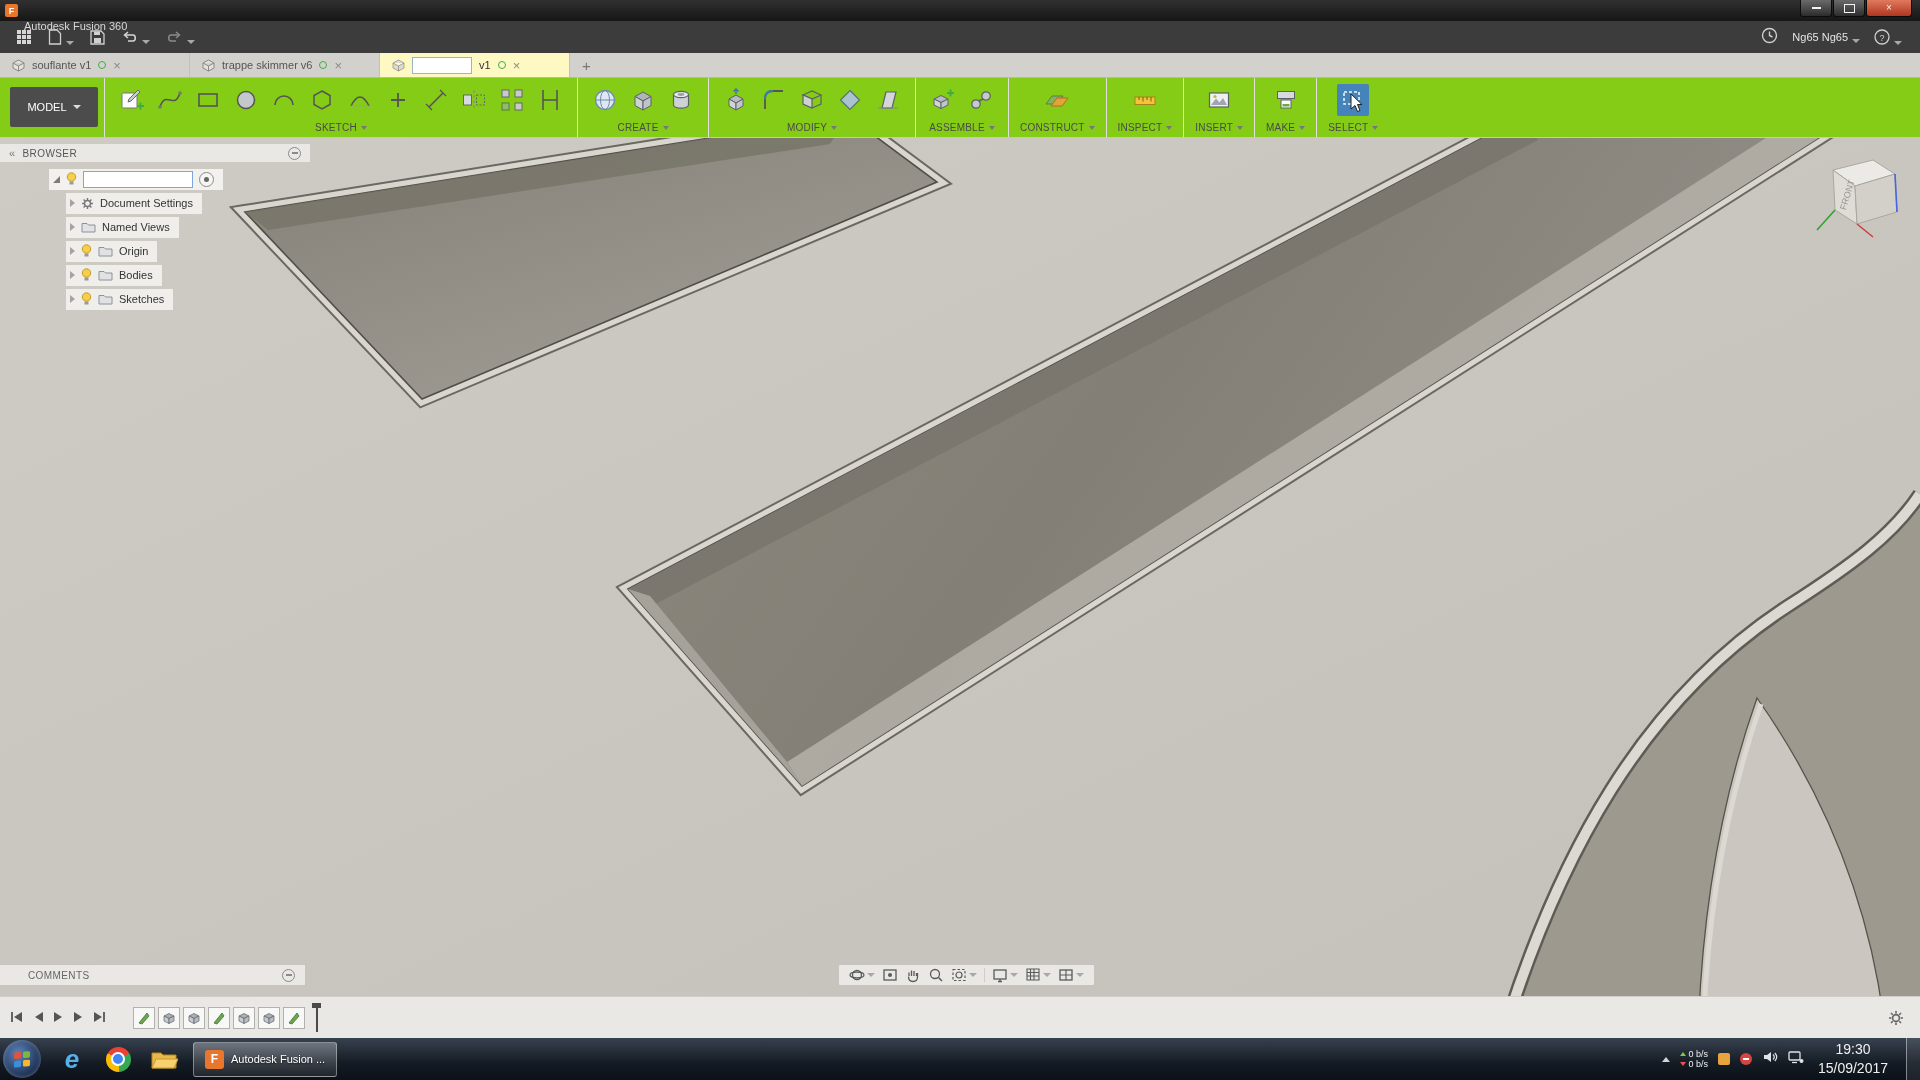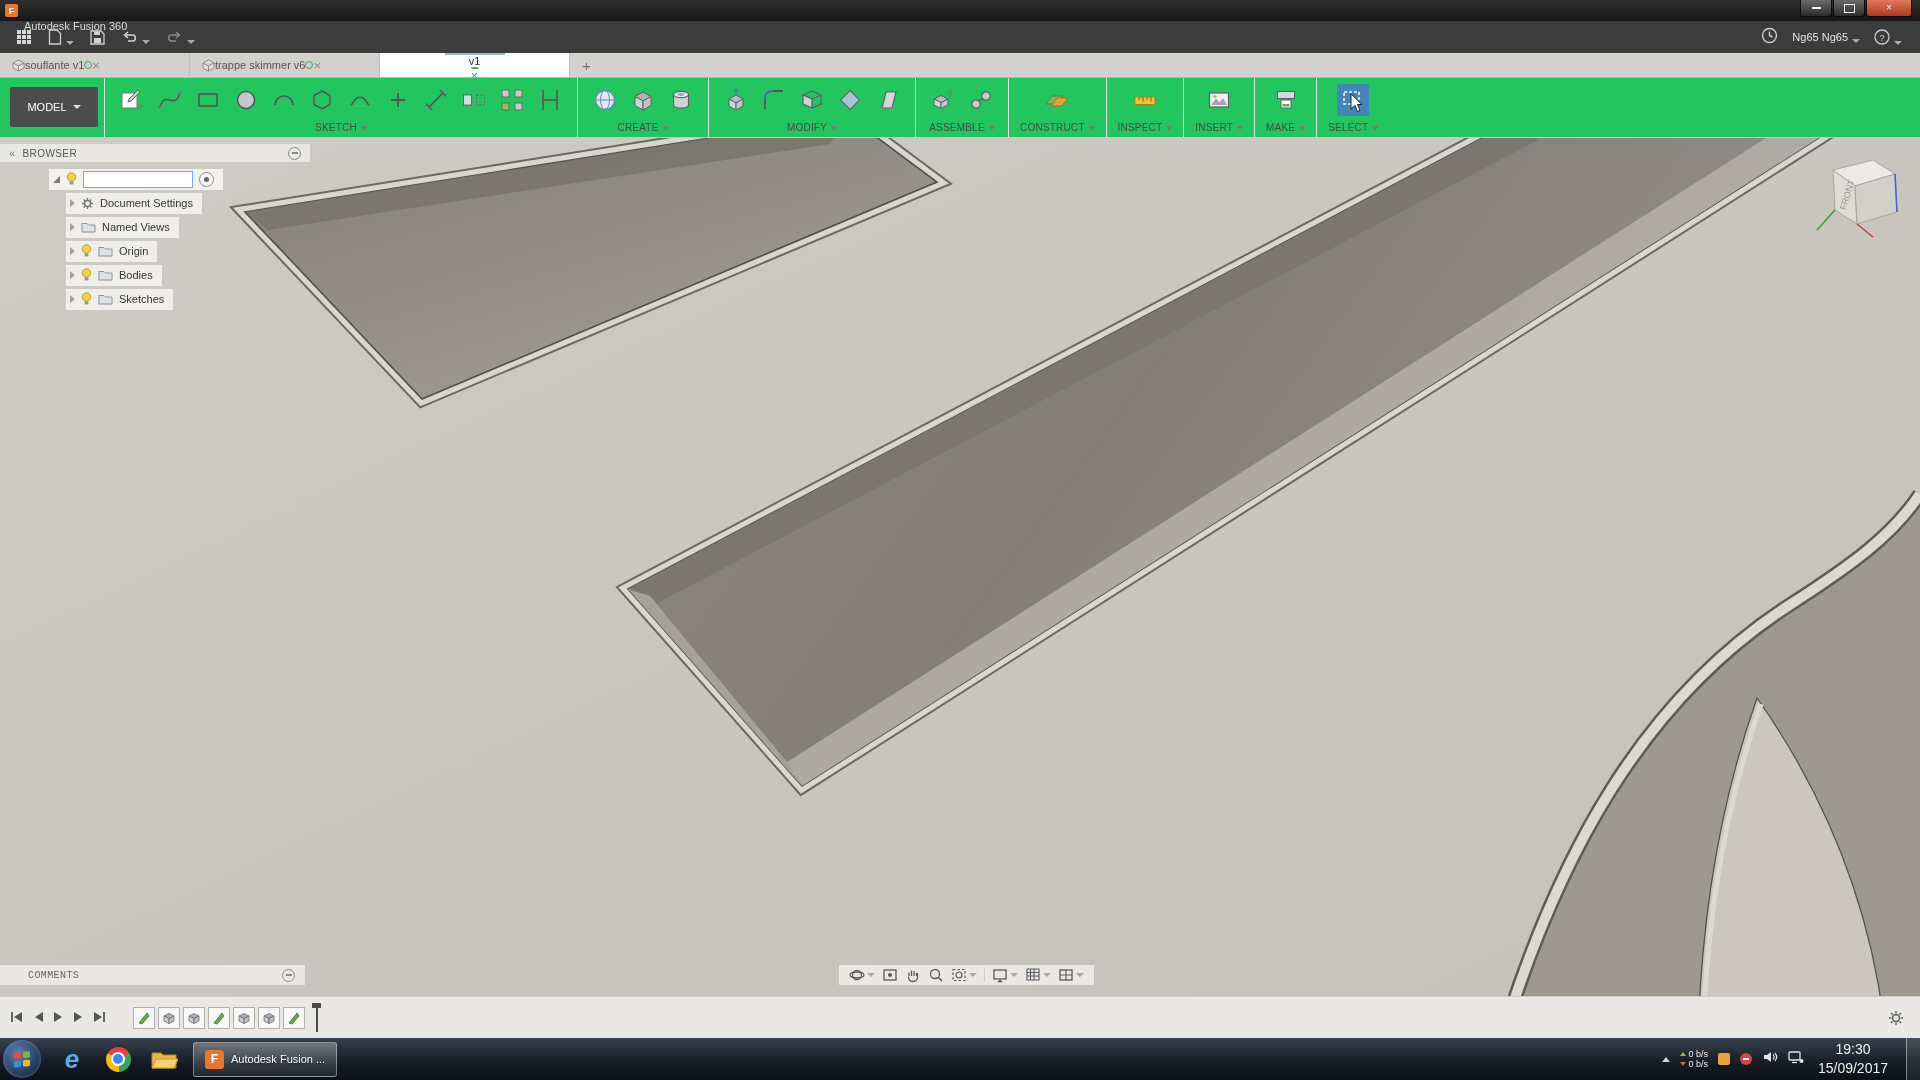--- a/index.html
+++ b/index.html
@@ -24,30 +24,30 @@
   .appbar{position:absolute;left:0;top:21px;width:100%;height:32px;background:#3c3c3c;
     display:flex;align-items:center;z-index:39;}
   .abtn{display:flex;align-items:flex-end;gap:4px;margin-left:16px;}
   .car{width:0;height:0;border-left:4px solid transparent;border-right:4px solid transparent;border-top:4px solid #a8a8a8;}
   .appbar-right{margin-left:auto;display:flex;align-items:center;gap:14px;margin-right:18px;}
   .user-name{color:#e4e4e4;font-size:11px;}
 
   
   .tabbar{position:absolute;left:0;top:53px;width:100%;height:24px;background:#d3d1ce;
     border-bottom:1px solid #b9b7b3;display:flex;align-items:stretch;z-index:38;}
-  .dtab{display:flex;align-items:center;padding:0 12px;border-right:1px solid #c2c0bc;
+  .dtab{display:flex;align-items:center;gap:7px;padding:0 12px;border-right:1px solid #c2c0bc;
     font-size:11px;color:#555;min-width:165px;}
-  .dtab.active{background:#ffffff;color:#333;flex-direction:column;}
+  .dtab.active{background:#fef9c3;color:#333;}
   .tab-close{color:#8a8a8a;font-size:13px;line-height:1;}
   .status-dot{width:8px;height:8px;border:1.5px solid #3fae49;border-radius:50%;box-sizing:border-box;}
   .rename-box{width:58px;height:15px;background:#fff;border:1px solid #9ab4cc;}
   .newtab{display:flex;align-items:center;padding:0 12px;color:#777;font-size:15px;}
 
   
-  .ribbon{position:absolute;left:0;top:77px;width:100%;height:61px;background:#22c55e;
+  .ribbon{position:absolute;left:0;top:77px;width:100%;height:61px;background:#84cc16;
     border-bottom:1px solid #c9c7c3;display:flex;align-items:stretch;z-index:37;box-sizing:border-box;}
   .model-btn{margin:10px 6px 10px 10px;width:88px;background:#4c4c4c;border-radius:2px;color:#fff;
     font-size:11px;display:flex;align-items:center;justify-content:center;gap:6px;}
   .model-btn .car{border-top-color:#ddd;}
   .rgroup{display:flex;flex-direction:column;align-items:center;justify-content:space-between;
     padding:5px 11px 4px;border-left:1px solid #e1dfdb;}
   .ricons{display:flex;align-items:center;gap:6px;height:36px;}
   .ribtn{width:32px;height:32px;display:flex;align-items:center;justify-content:center;border-radius:2px;}
   .ribtn.select-active{background:#4584bb;position:relative;}
   .glabel{font-size:10px;color:#4a4a4a;display:flex;align-items:center;gap:4px;letter-spacing:.2px;}
@@ -74,21 +74,21 @@
   .tri-exp{width:0;height:0;border-bottom:7px solid #7c7c7c;border-left:7px solid transparent;}
   .name-input{width:104px;height:15px;border:1px solid #7da7d8;background:#fff;font-size:11px;padding:0 2px;}
   .target-btn{width:15px;height:15px;border:1px solid #8a8a8a;border-radius:50%;box-sizing:border-box;
     display:flex;align-items:center;justify-content:center;background:#f7f6f4;}
   .target-btn i{display:block;width:5px;height:5px;border-radius:50%;background:#666;}
   .dbl-arrow{color:#777;font-size:11px;line-height:1;}
 
   
   .comments-bar{position:absolute;left:0;top:964px;width:306px;height:22px;background:#e9e8e5;
     border:1px solid #c6c4c0;border-left:none;box-sizing:border-box;display:flex;align-items:center;z-index:8;}
-  .comments-bar .lbl{font-size:10px;color:#666;letter-spacing:.4px;margin-left:28px;font-family:Liberation Mono, monospace;}
+  .comments-bar .lbl{font-size:10px;color:#666;letter-spacing:.4px;margin-left:28px;}
   .navbar{position:absolute;left:838px;top:964px;height:22px;background:#e9e8e5;border:1px solid #c6c4c0;
     box-sizing:border-box;display:flex;align-items:center;gap:7px;padding:0 10px;z-index:8;border-radius:2px;}
   .nav-sep{width:1px;height:14px;background:#cfcdc9;}
   .nav-ico{display:flex;align-items:center;gap:2px;}
 
   
   .timeline{position:absolute;left:0;top:996px;width:100%;height:42px;background:#e9e8e5;
     border-top:1px solid #cfcdc9;display:flex;align-items:center;z-index:9;box-sizing:border-box;}
   .tl-play{display:flex;align-items:center;gap:9px;margin-left:10px;}
   .tl-features{display:flex;align-items:center;gap:3px;margin-left:26px;}

